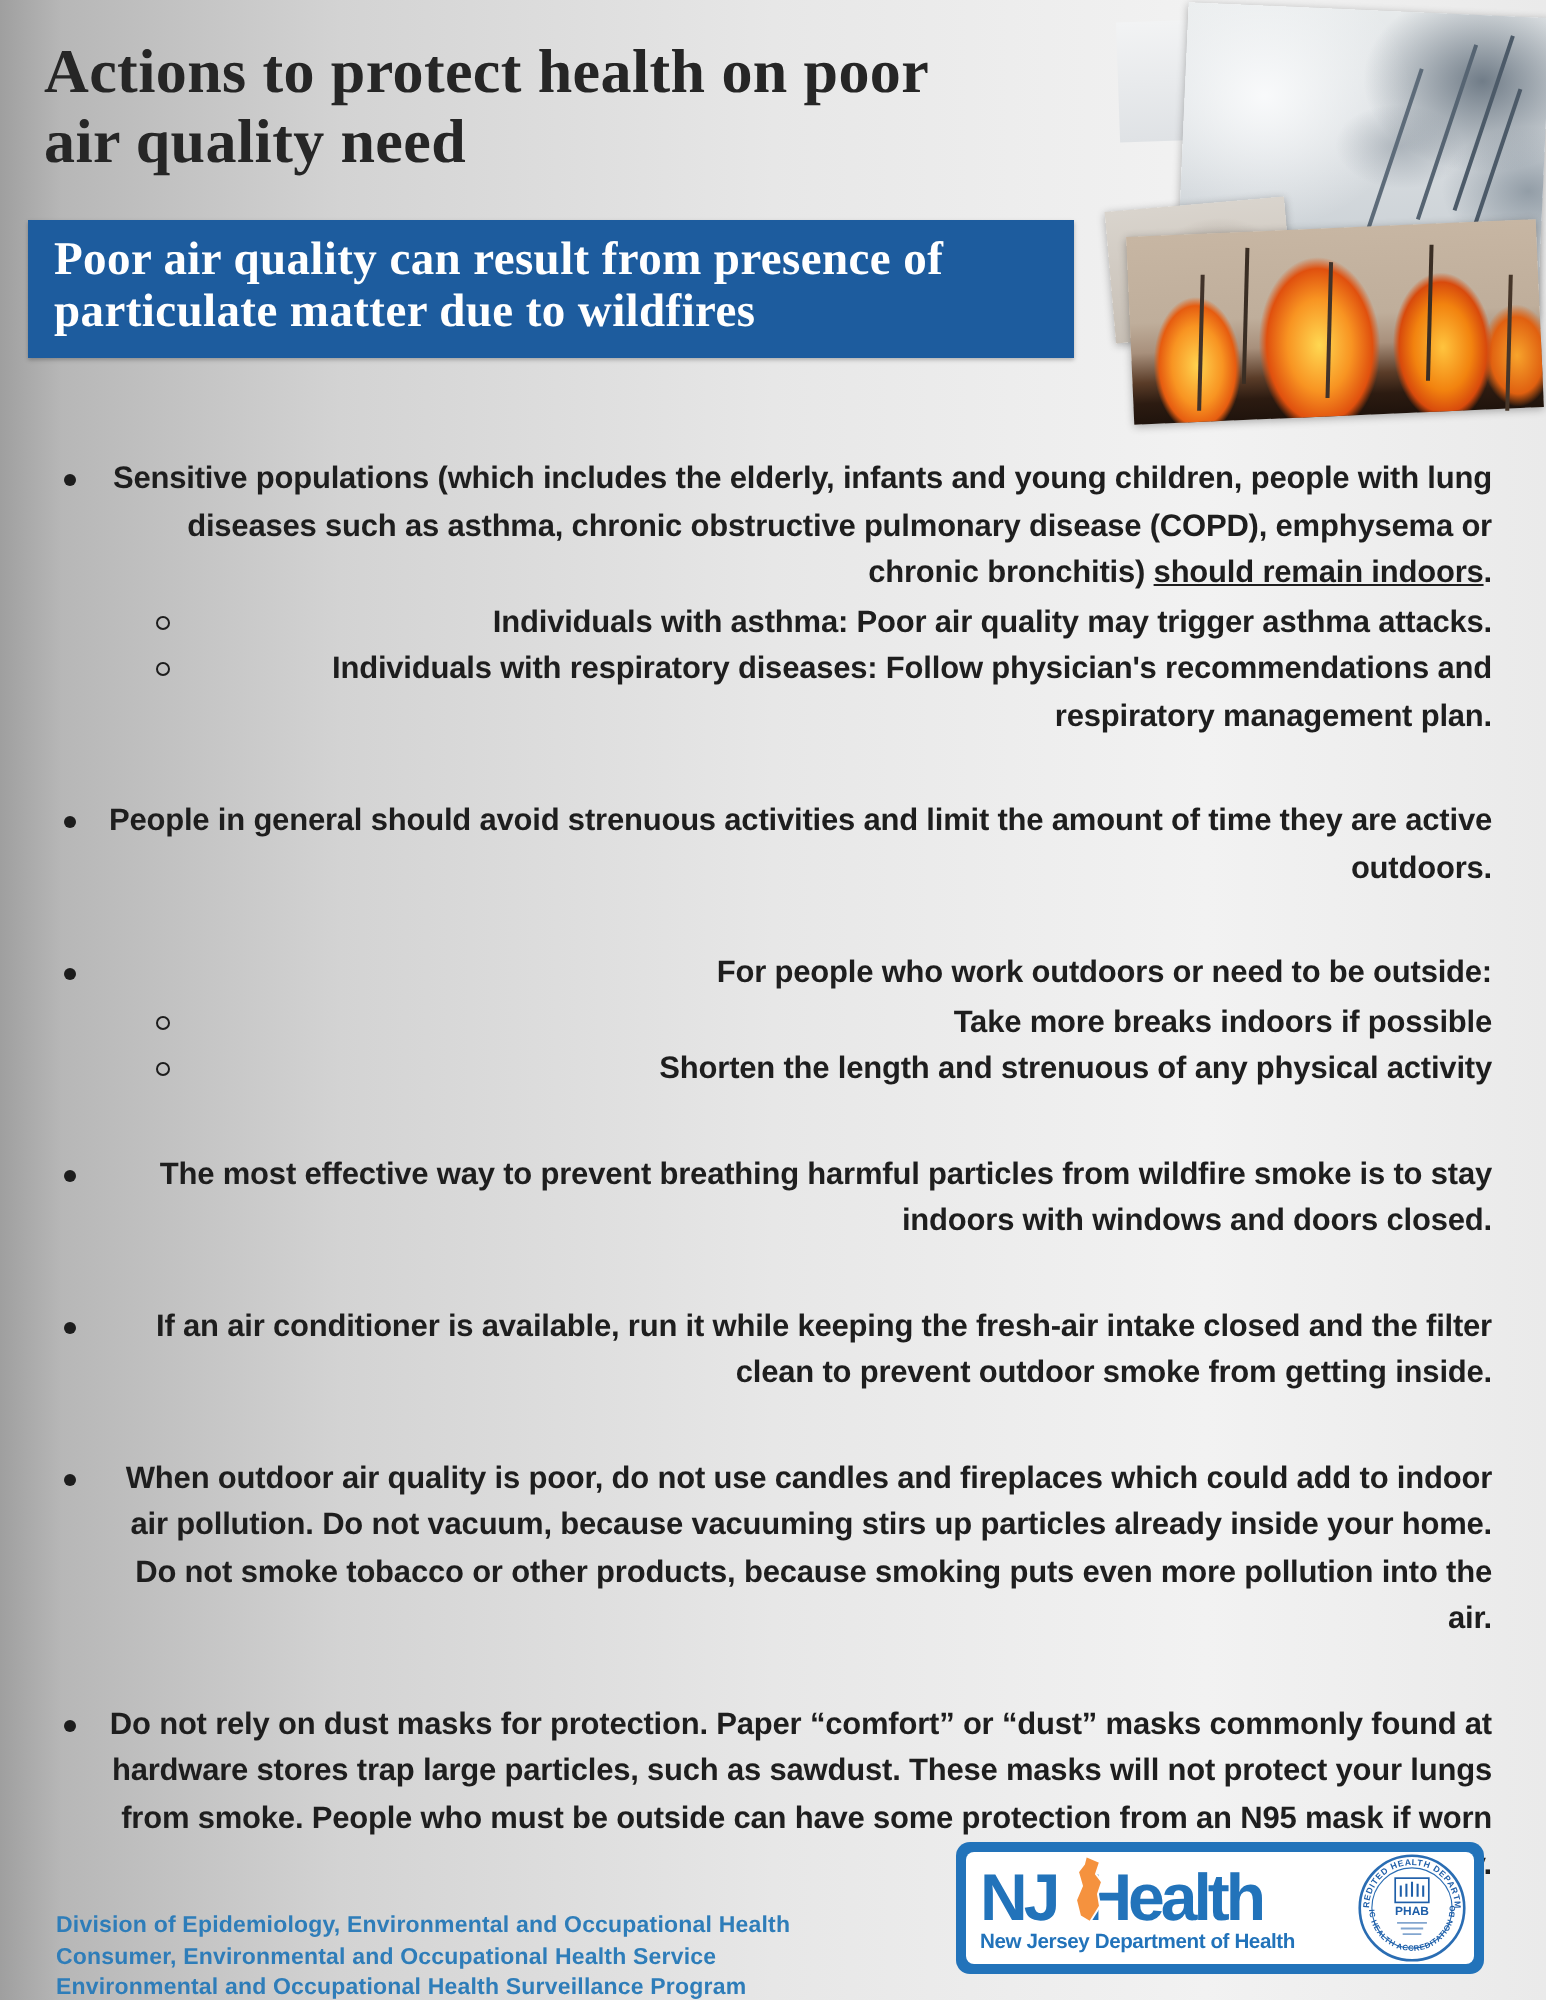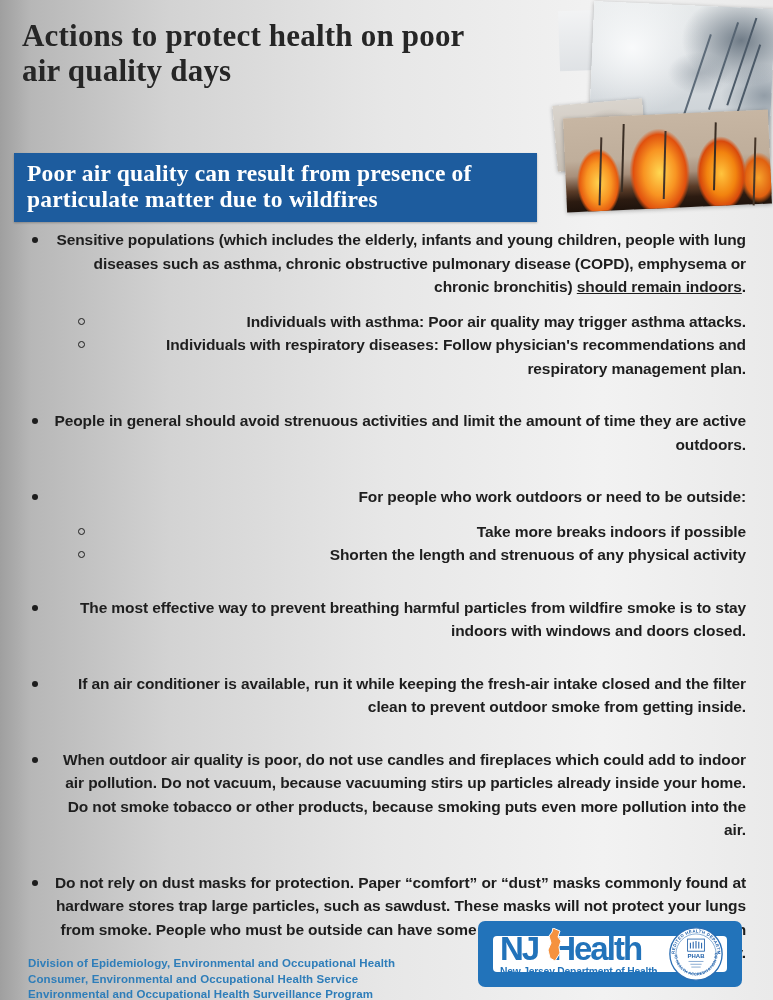--- a/index.html
+++ b/index.html
@@ -15,21 +15,20 @@
     position:absolute; left:22px; top:18px; width:545px;
     font-family:"Liberation Serif", serif; font-weight:bold;
     font-size:31px; line-height:35px; color:#262626; letter-spacing:.2px;
   }
   .banner {
     position:absolute; left:14px; top:110px; width:523px;
     background:#1d5c9e; color:#ffffff; padding:7px 13px 10px 13px;
     font-family:"Liberation Serif", serif; font-weight:bold;
     font-size:23.5px; line-height:26px; letter-spacing:.2px;
     box-shadow:0 1px 2px rgba(0,0,0,.25);
-    margin-top:43px;
   }
 
   
   .fire { position:absolute; top:2px; right:0; width:218px; height:212px; }
   .fs { position:absolute; box-shadow:0 1px 4px rgba(0,0,0,.3); }
   .fs0 { top:8px; left:4px; width:74px; height:60px; transform:rotate(-2deg);
     background:linear-gradient(180deg,#f2f3f4,#dfe2e5); box-shadow:none; }
   .fs1 { top:3px; left:36px; right:1px; height:150px; transform:rotate(2.5deg);
     background:
       radial-gradient(ellipse 85px 65px at 82% 22%, rgba(70,85,100,.72), rgba(70,85,100,0) 70%),
@@ -56,53 +55,53 @@
     box-shadow:42px 6px 0 0 #41332a, 92px -4px 0 0 #3a2e24, 132px 10px 0 0 #463629, -22px 14px 0 0 #41332a; }
 
   
   .content { position:absolute; left:30px; top:228px; width:716px;
     font-size:15.5px; font-weight:bold; letter-spacing:-.1px;
     line-height:23.5px; color:#1e1e1e; }
   ul.main { list-style:none;text-align:right; }
   ul.main > li { position:relative; padding-left:19px; margin-bottom:29px; }
   ul.main > li::before { content:""; position:absolute; left:2px; top:9px;
     width:6px; height:6px; border-radius:50%; background:#1d1d1d; }
-  ul.sub { list-style:none; margin-top:11px; padding-left:28px; }
+  ul.sub { list-style:none; margin-top:1px; padding-left:28px; }
   ul.sub > li { position:relative; padding-left:19px; }
   ul.sub > li::before { content:""; position:absolute; left:1px; top:8px;
     width:5px; height:5px; border-radius:50%; border:1.7px solid #1d1d1d; background:transparent; }
   .u { text-decoration:underline; }
 
   
   .footer-text { position:absolute; left:28px; top:928px; width:420px;
     color:#2e7db9; font-size:11.5px; font-weight:bold; line-height:15.5px; letter-spacing:.1px;margin-top:28px; }
   .footer-text a { color:#2e7db9; text-decoration:underline; cursor:pointer; }
 
   
   .logo { position:absolute; right:31px; top:921px; width:264px; height:66px;
-    background:#2273ba; border-radius:7px; padding:15px; display:flex; align-items:center; }
+    background:#2273ba; border-radius:7px; padding:5px; display:flex; align-items:center; }
   .logo-inner { position:relative; background:#ffffff; border-radius:4px;
     width:100%; height:100%; display:flex; align-items:center; }
   .logo-words { position:relative; padding-left:7px; width:186px; }
   .logo-big { font-size:33px; font-weight:bold; color:#2273ba; letter-spacing:-2px;
     line-height:33px; white-space:nowrap; }
   .nj-state { position:absolute; left:54px; top:-4px; width:16px; height:36px; }
   .logo-tagline { font-size:10.3px; font-weight:bold; color:#2273ba;
     letter-spacing:-.2px; white-space:nowrap; margin-top:1px; }
   .seal { position:absolute; right:3px; top:50%; transform:translateY(-50%);
     width:56px; height:56px; }
 </style>
 </head>
 <body>
 
 <div class="page">
 
   <h1 class="title">
     <span style="display:block">Actions to protect health on poor</span>
-    <span style="display:block">air quality days</span>
+    <span style="display:block">air quality need</span>
   </h1>
 
   <div class="banner">
     <span style="display:block">Poor air quality can result from presence of</span>
     <span style="display:block">particulate matter due to wildfires</span>
   </div>
 
   <div class="fire">
     <div class="fs fs0"></div>
     <div class="fs fs1"></div>

